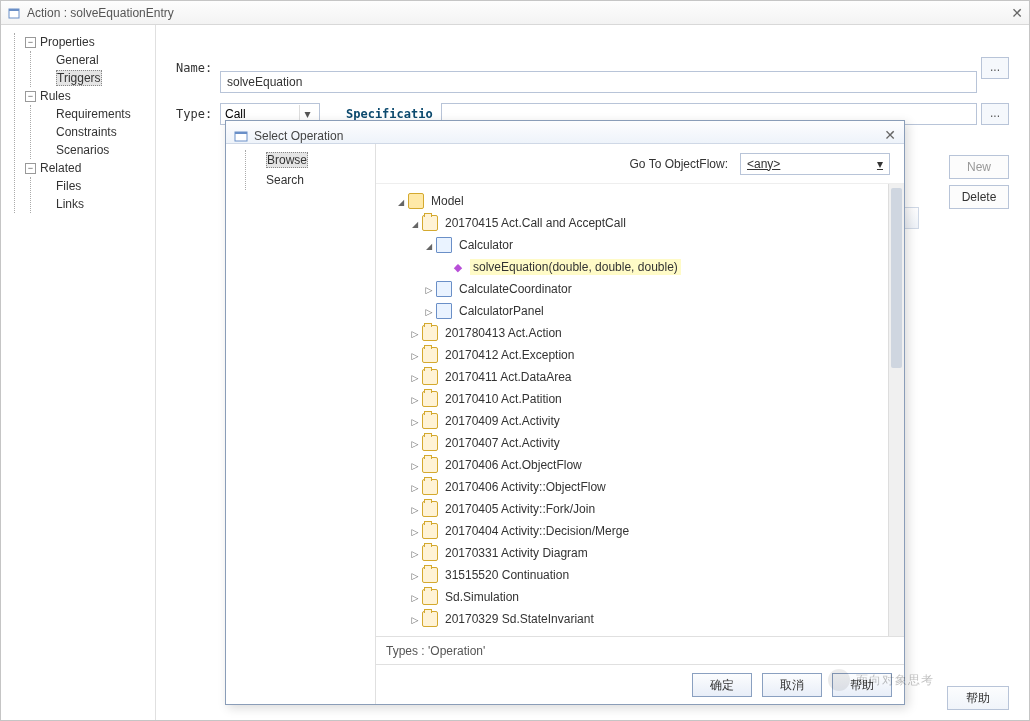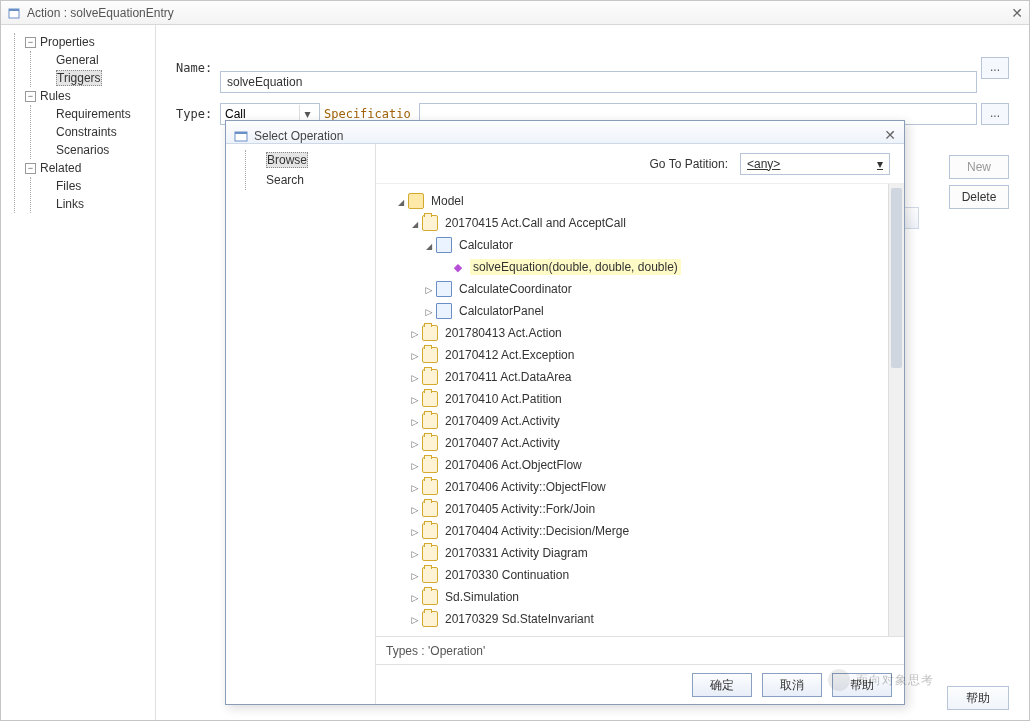--- a/index.html
+++ b/index.html
@@ -21,21 +21,21 @@
 .lt-dots { border-left: 1px dotted #aaa; margin-left: 9px; padding-left: 6px; }
 .lt-sel { background: #e5e5e5; border: 1px dotted #888; }
 
 .right-panel { flex: 1; padding: 18px 20px; position: relative; }
 .form-row { display: flex; align-items: center; margin-bottom: 10px; }
 .form-label { width: 44px; font-family: monospace; color: #333; }
 .form-input { flex: 1; height: 22px; border: 1px solid #b8c4d8; padding: 0 6px; background: #fff; color: #333; margin-top: 28px; }
 .ellipsis-btn { width: 28px; height: 22px; margin-left: 4px; border: 1px solid #b8c4d8; background: #f5f8fc; text-align: center; line-height: 18px; color: #555; }
 .type-combo { width: 100px; height: 22px; border: 1px solid #b8c4d8; background: #fff; display: flex; align-items: center; padding: 0 4px; justify-content: space-between; }
 .combo-arrow { width: 16px; height: 18px; border-left: 1px solid #ddd; display: flex; align-items: center; justify-content: center; color: #555; }
-.spec-label { margin-left: 4px; font-family: monospace; color: #a16207; }
+.spec-label { margin-left: 26px; font-family: monospace; color: #0c4a6e; font-weight: bold; }
 .spec-input { flex: 1; margin-left: 8px; height: 22px; border: 1px solid #b8c4d8; background: #fff; }
 
 .action-btn-row { position: absolute; right: 20px; top: 130px; }
 .action-btn { width: 60px; height: 24px; border: 1px solid #b8c4d8; background: #fcfcfc; margin-bottom: 6px; text-align: center; line-height: 22px; color: #333; }
 .action-btn.disabled { color: #999; }
 
 .list-header { position: absolute; left: 180px; top: 182px; right: 110px; height: 22px; border: 1px solid #cfd8e6; background: linear-gradient(#fdfdfe,#eef2f8); display: flex; align-items: center; padding: 0 8px; color: #555; font-family: monospace; }
 
 .bottom-btns { position: absolute; right: 20px; bottom: 10px; display: flex; gap: 10px; }
 .bottom-btn { min-width: 62px; height: 24px; border: 1px solid #b8c4d8; background: linear-gradient(#fcfdfe,#f0f4fa); text-align: center; line-height: 22px; color: #333; padding: 0 10px; }
@@ -204,21 +204,21 @@
             <span class="ml-sel">Browse</span>
           </div>
         <div class="ml-item">
             <span>Search</span>
           </div>
       </div>
     </div>
 
     <div class="modal-right">
       <div class="ns-row">
-        <span>Go To Patition:</span>
+        <span>Go To ObjectFlow:</span>
         <div class="ns-combo">
           <span>&lt;any&gt;</span>
           <span>▾</span>
         </div>
       </div>
 
       <div class="tree-wrap">
         <div class="tree" id="op-tree">
             <div class="tn ind1">
               <span class="arrow open"></span>
@@ -301,21 +301,21 @@
               <span class="tlabel">20170404 Activity::Decision/Merge</span>
             </div>
             <div class="tn ind2">
               <span class="arrow closed"></span>
               <span class="ticon pkg"></span>
               <span class="tlabel">20170331 Activity Diagram</span>
             </div>
             <div class="tn ind2">
               <span class="arrow closed"></span>
               <span class="ticon pkg"></span>
-              <span class="tlabel">20170330 Continuation</span>
+              <span class="tlabel">31515520 Continuation</span>
             </div>
             <div class="tn ind2">
               <span class="arrow closed"></span>
               <span class="ticon pkg"></span>
               <span class="tlabel">Sd.Simulation</span>
             </div>
             <div class="tn ind2">
               <span class="arrow closed"></span>
               <span class="ticon pkg"></span>
               <span class="tlabel">20170329 Sd.StateInvariant</span>

